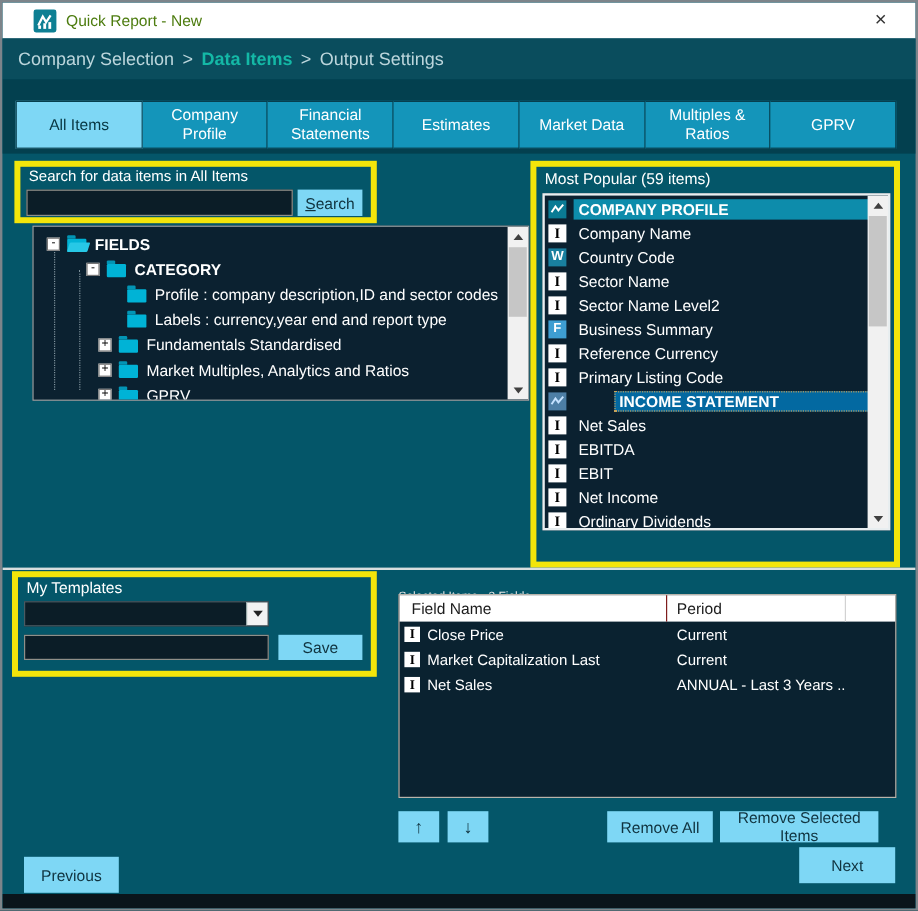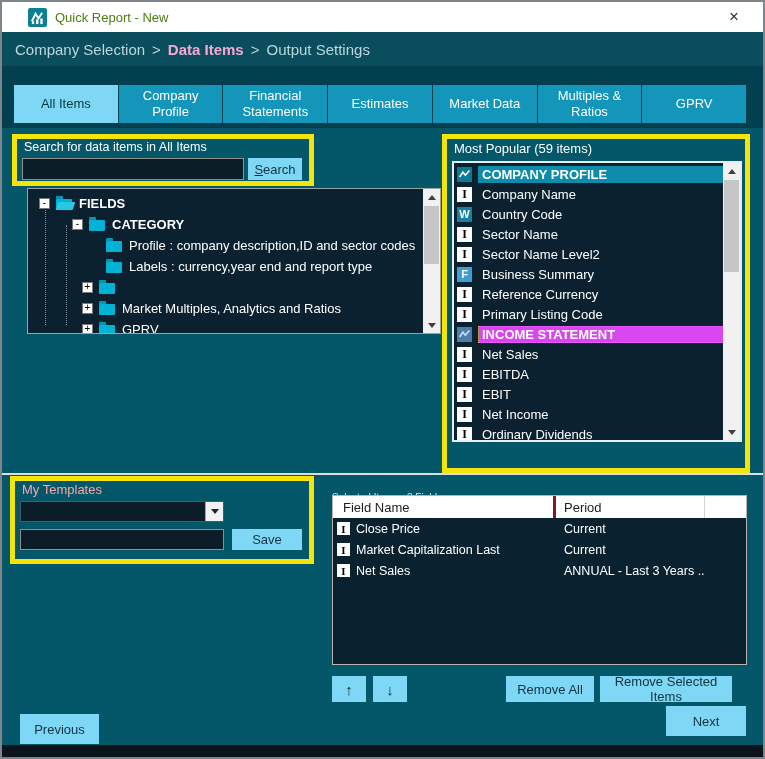--- a/index.html
+++ b/index.html
@@ -9,21 +9,21 @@
   
   .titlebar{position:absolute;left:0;top:0;width:100%;height:30px;background:#ffffff;display:flex;align-items:center;}
   .app-icon{width:19px;height:19px;margin-left:26px;border-radius:2px;background:#0d7f93;display:flex;align-items:center;justify-content:center;}
   .title-text{margin-left:8px;font-size:13px;color:#4d7c0f;}
   .close-btn{position:absolute;right:14px;top:0;width:30px;height:30px;display:flex;align-items:center;justify-content:center;font-size:17px;color:#333;cursor:default;}
 
   
   .breadcrumb{position:absolute;left:0;top:30px;width:100%;height:34px;background:#0a4d5d;display:flex;align-items:center;padding-left:13px;font-size:15px;color:#bcd6dc;text-align:right;}
   .breadcrumb .crumb{margin-right:7px;}
   .breadcrumb .sep{margin-right:7px;color:#bcd6dc;}
-  .breadcrumb .active{color:#f9a8d4;font-weight:bold;}
+  .breadcrumb .active{color:#14b8a6;font-weight:bold;}
 
   
   .tabstrip-bg{position:absolute;left:0;top:64px;width:100%;height:62px;background:#03404f;}
   .tabstrip{position:absolute;left:11px;top:82px;width:734px;height:40px;display:flex;}
   .tab{flex:1;background:#1495ba;border:1px solid #073f4e;border-left:none;color:#fff;font-size:13px;display:flex;align-items:center;justify-content:center;text-align:center;line-height:1.25;padding:0 8px;cursor:default;}
   .tab:first-child{border-left:1px solid #073f4e;}
   .tab.active{background:#7ed7f5;color:#073642;}
 
   
   .ybox{position:absolute;border:5px solid #f3e50a;}
@@ -60,40 +60,40 @@
   .mp-list{position:absolute;left:450px;top:159px;width:290px;height:281px;background:#0b2130;border:2px solid #e8eef0;overflow:hidden;}
   .mp-row{height:20px;display:flex;align-items:center;padding-left:3px;color:#fff;font-size:13px;white-space:nowrap;}
   .mp-ico{width:15px;height:15px;flex:none;margin-right:6px;display:flex;align-items:center;justify-content:center;}
   .i-ico{background:#ffffff;color:#000;font-family:"Liberation Serif","DejaVu Serif",serif;font-weight:bold;font-size:12px;}
   .w-ico{background:#19809f;color:#fff;font-weight:bold;font-size:11px;}
   .f-ico{background:#3e9ed2;color:#fff;font-weight:bold;font-size:11px;}
   .chart-cp{background:#0a7b94;}
   .chart-is{background:#4d7fa6;}
   .mp-label{padding:1px 4px;}
   .sel-teal .mp-label{background:#0d8cab;font-weight:bold;flex:1;margin-right:2px;}
-  .sel-blue .mp-label{background:#d946ef;font-weight:bold;flex:1;margin-right:2px;outline:1px dotted #caa35a;outline-offset:-1px;}
+  .sel-blue .mp-label{background:#0369a1;font-weight:bold;flex:1;margin-right:2px;outline:1px dotted #caa35a;outline-offset:-1px;margin-left:34px;}
   .add-btn{position:absolute;left:612px;top:445px;width:128px;height:23px;}
 
   
   .hsep{position:absolute;left:0;top:471px;width:100%;height:2px;background:#d9dede;}
 
   
-  .tpl-label{position:absolute;left:20px;top:480px;font-size:13px;color:#fca5a5;}
+  .tpl-label{position:absolute;left:20px;top:480px;font-size:13px;color:#ffffff;}
   .tpl-dd{position:absolute;left:18px;top:499px;width:204px;height:21px;background:#0b1d27;border:1px solid #4a5a62;display:flex;}
   .tpl-dd-value{flex:1;color:#fff;font-size:13px;padding:1px 4px;}
   .tpl-dd-btn{width:18px;height:100%;background:#f2f2f2;display:flex;align-items:center;justify-content:center;border-left:1px solid #9aa;}
   .dd-caret{width:0;height:0;border-left:4px solid transparent;border-right:4px solid transparent;border-top:5px solid #222;}
   .tpl-input{position:absolute;left:18px;top:527px;width:204px;height:21px;background:#0b1d27;border:1px solid #8f8f89;color:#fff;font-size:13px;padding:0 4px;outline:none;}
   .save-btn{position:absolute;left:230px;top:527px;width:70px;height:21px;}
 
   
   .sel-title{position:absolute;left:330px;top:490px;font-size:10px;color:#e5e5e5;}
   .sel-table{position:absolute;left:330px;top:493px;width:415px;height:170px;background:#0a2230;border:1px solid #b9b4ab;}
   .sel-header{display:flex;height:22px;background:#ffffff;color:#1c1c1c;font-size:13px;align-items:center;}
-  .th-field{width:223px;padding-left:10px;border-right:3px solid #7f1d1d;height:100%;display:flex;align-items:center;}
+  .th-field{width:223px;padding-left:10px;border-right:1px solid #7f1d1d;height:100%;display:flex;align-items:center;}
   .th-period{width:149px;padding-left:8px;border-right:1px solid #d2d2d2;height:100%;display:flex;align-items:center;}
   .th-extra{flex:1;height:100%;}
   .sel-row{display:flex;height:21px;align-items:center;color:#fff;font-size:12.5px;}
   .sr-field{width:223px;padding-left:4px;display:flex;align-items:center;overflow:hidden;white-space:nowrap;}
   .sr-period{width:149px;padding-left:8px;overflow:hidden;white-space:nowrap;}
   .sr-ico{width:13px;height:13px;flex:none;margin-right:6px;background:#fff;color:#000;font-family:"Liberation Serif","DejaVu Serif",serif;font-weight:bold;font-size:11px;display:flex;align-items:center;justify-content:center;}
   .move-btn{position:absolute;top:674px;width:34px;height:26px;font-size:15px;}
   .up-btn{left:330px;} .down-btn{left:371px;}
   .removeall-btn{position:absolute;left:504px;top:674px;width:88px;height:26px;}
   .removesel-btn{position:absolute;left:598px;top:674px;width:132px;height:26px;}
@@ -182,20 +182,21 @@
         <span class="folder"></span>
         <span>Profile : company description,ID and sector codes</span>
       </div>
       <div class="trow t-ind2f">
         <span class="folder"></span>
         <span>Labels : currency,year end and report type</span>
       </div>
       <div class="trow t-ind2">
         <span class="exp">+</span>
         <span class="folder"></span>
+        <span>Fundamentals Standardised</span>
       </div>
       <div class="trow t-ind2">
         <span class="exp">+</span>
         <span class="folder"></span>
         <span>Market Multiples, Analytics and Ratios</span>
       </div>
       <div class="trow t-ind2">
         <span class="exp">+</span>
         <span class="folder"></span>
         <span>GPRV</span>

